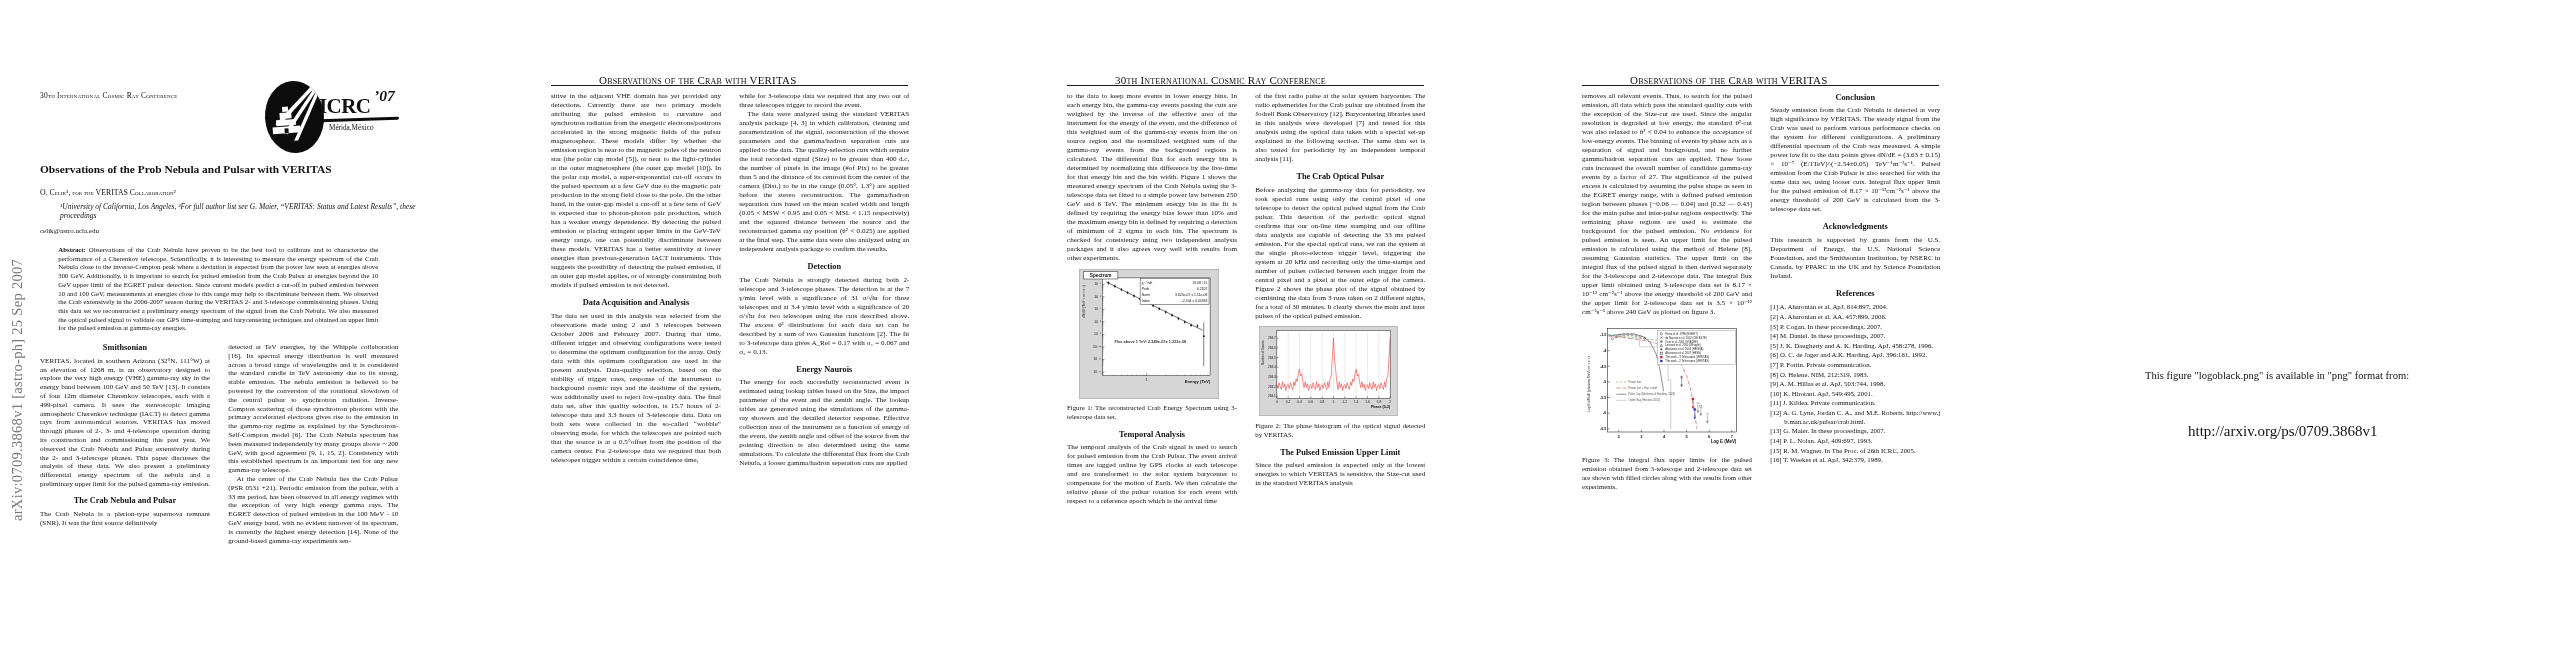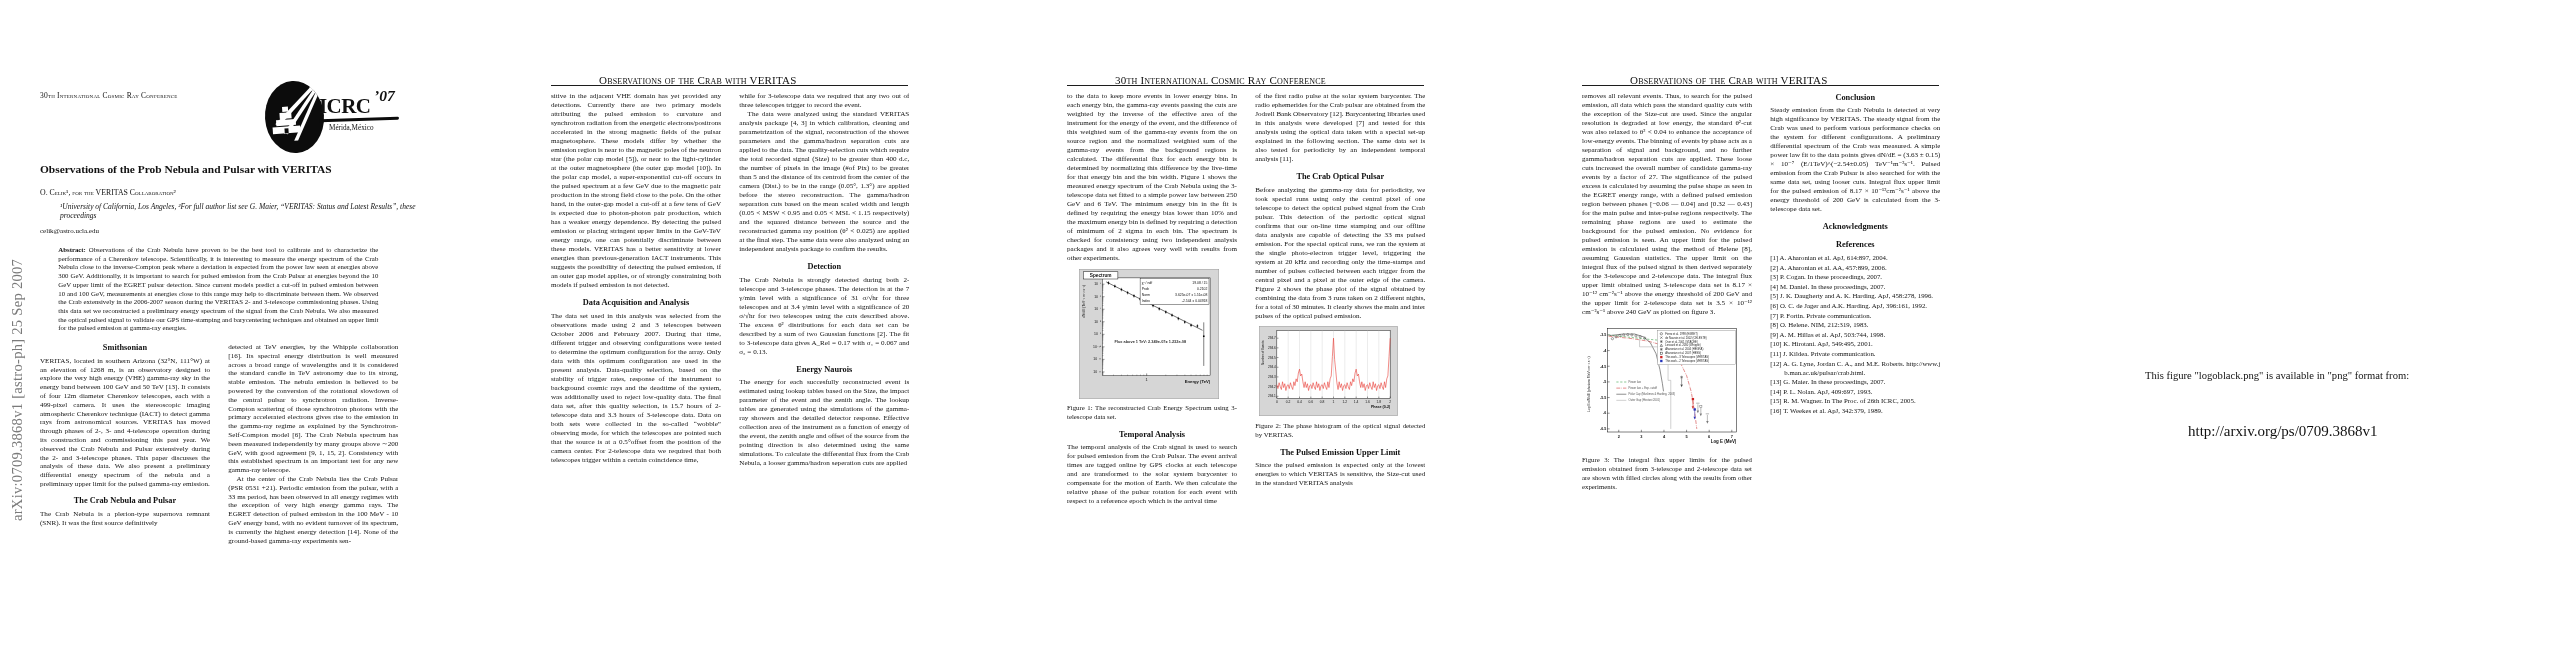--- a/index.html
+++ b/index.html
@@ -436,20 +436,21 @@
               <text x="82" y="141" font-size="4.9" fill="#555">Outer Gap (Hirotani 2001)</text>
               <text x="276" y="216" font-size="8" font-weight="bold" text-anchor="end" fill="#111">Log E (MeV)</text>
               <text transform="translate(12,160) rotate(-90)" font-size="6" fill="#111">Log E²dN/dE (photons MeV cm⁻² s⁻¹)</text>
             </svg></div>
           <p class="caption">Figure 3: The integral flux upper limits for the pulsed emission obtained from 3-telescope and 2-telescope data set are shown with filled circles along with the results from other experiments.</p>
         </div>
       <div class="col">
           <h3>Conclusion</h3>
           <p class="ni">Steady emission from the Crab Nebula is detected at very high significance by VERITAS. The steady signal from the Crab was used to perform various performance checks on the system for different configurations. A preliminary differential spectrum of the Crab was measured. A simple power law fit to the data points gives dN/dE = (3.63 ± 0.15) × 10⁻⁷ (E/1TeV)^(−2.54±0.05) TeV⁻¹m⁻²s⁻¹. Pulsed emission from the Crab Pulsar is also searched for with the same data set, using looser cuts. Integral flux upper limit for the pulsed emission of 8.17 × 10⁻¹²cm⁻²s⁻¹ above the energy threshold of 200 GeV is calculated from the 3-telescope data set.</p>
           <h3>Acknowledgments</h3>
+          <p class="ni">This research is supported by grants from the U.S. Department of Energy, the U.S. National Science Foundation, and the Smithsonian Institution, by NSERC in Canada, by PPARC in the UK and by Science Foundation Ireland.</p>
           <h3>References</h3>
           <div class="refs">
             <div class="ref">[1] A. Aharonian et al. ApJ, 614:897, 2004.</div>
             <div class="ref">[2] A. Aharonian et al. AA, 457:899, 2006.</div>
             <div class="ref">[3] P. Cogan. In these proceedings, 2007.</div>
             <div class="ref">[4] M. Daniel. In these proceedings, 2007.</div>
             <div class="ref">[5] J. K. Daugherty and A. K. Harding. ApJ, 458:278, 1996.</div>
             <div class="ref">[6] O. C. de Jager and A.K. Harding. ApJ, 396:161, 1992.</div>
             <div class="ref">[7] P. Fortin. Private communication.</div>
             <div class="ref">[8] O. Helene. NIM, 212:319, 1983.</div>

